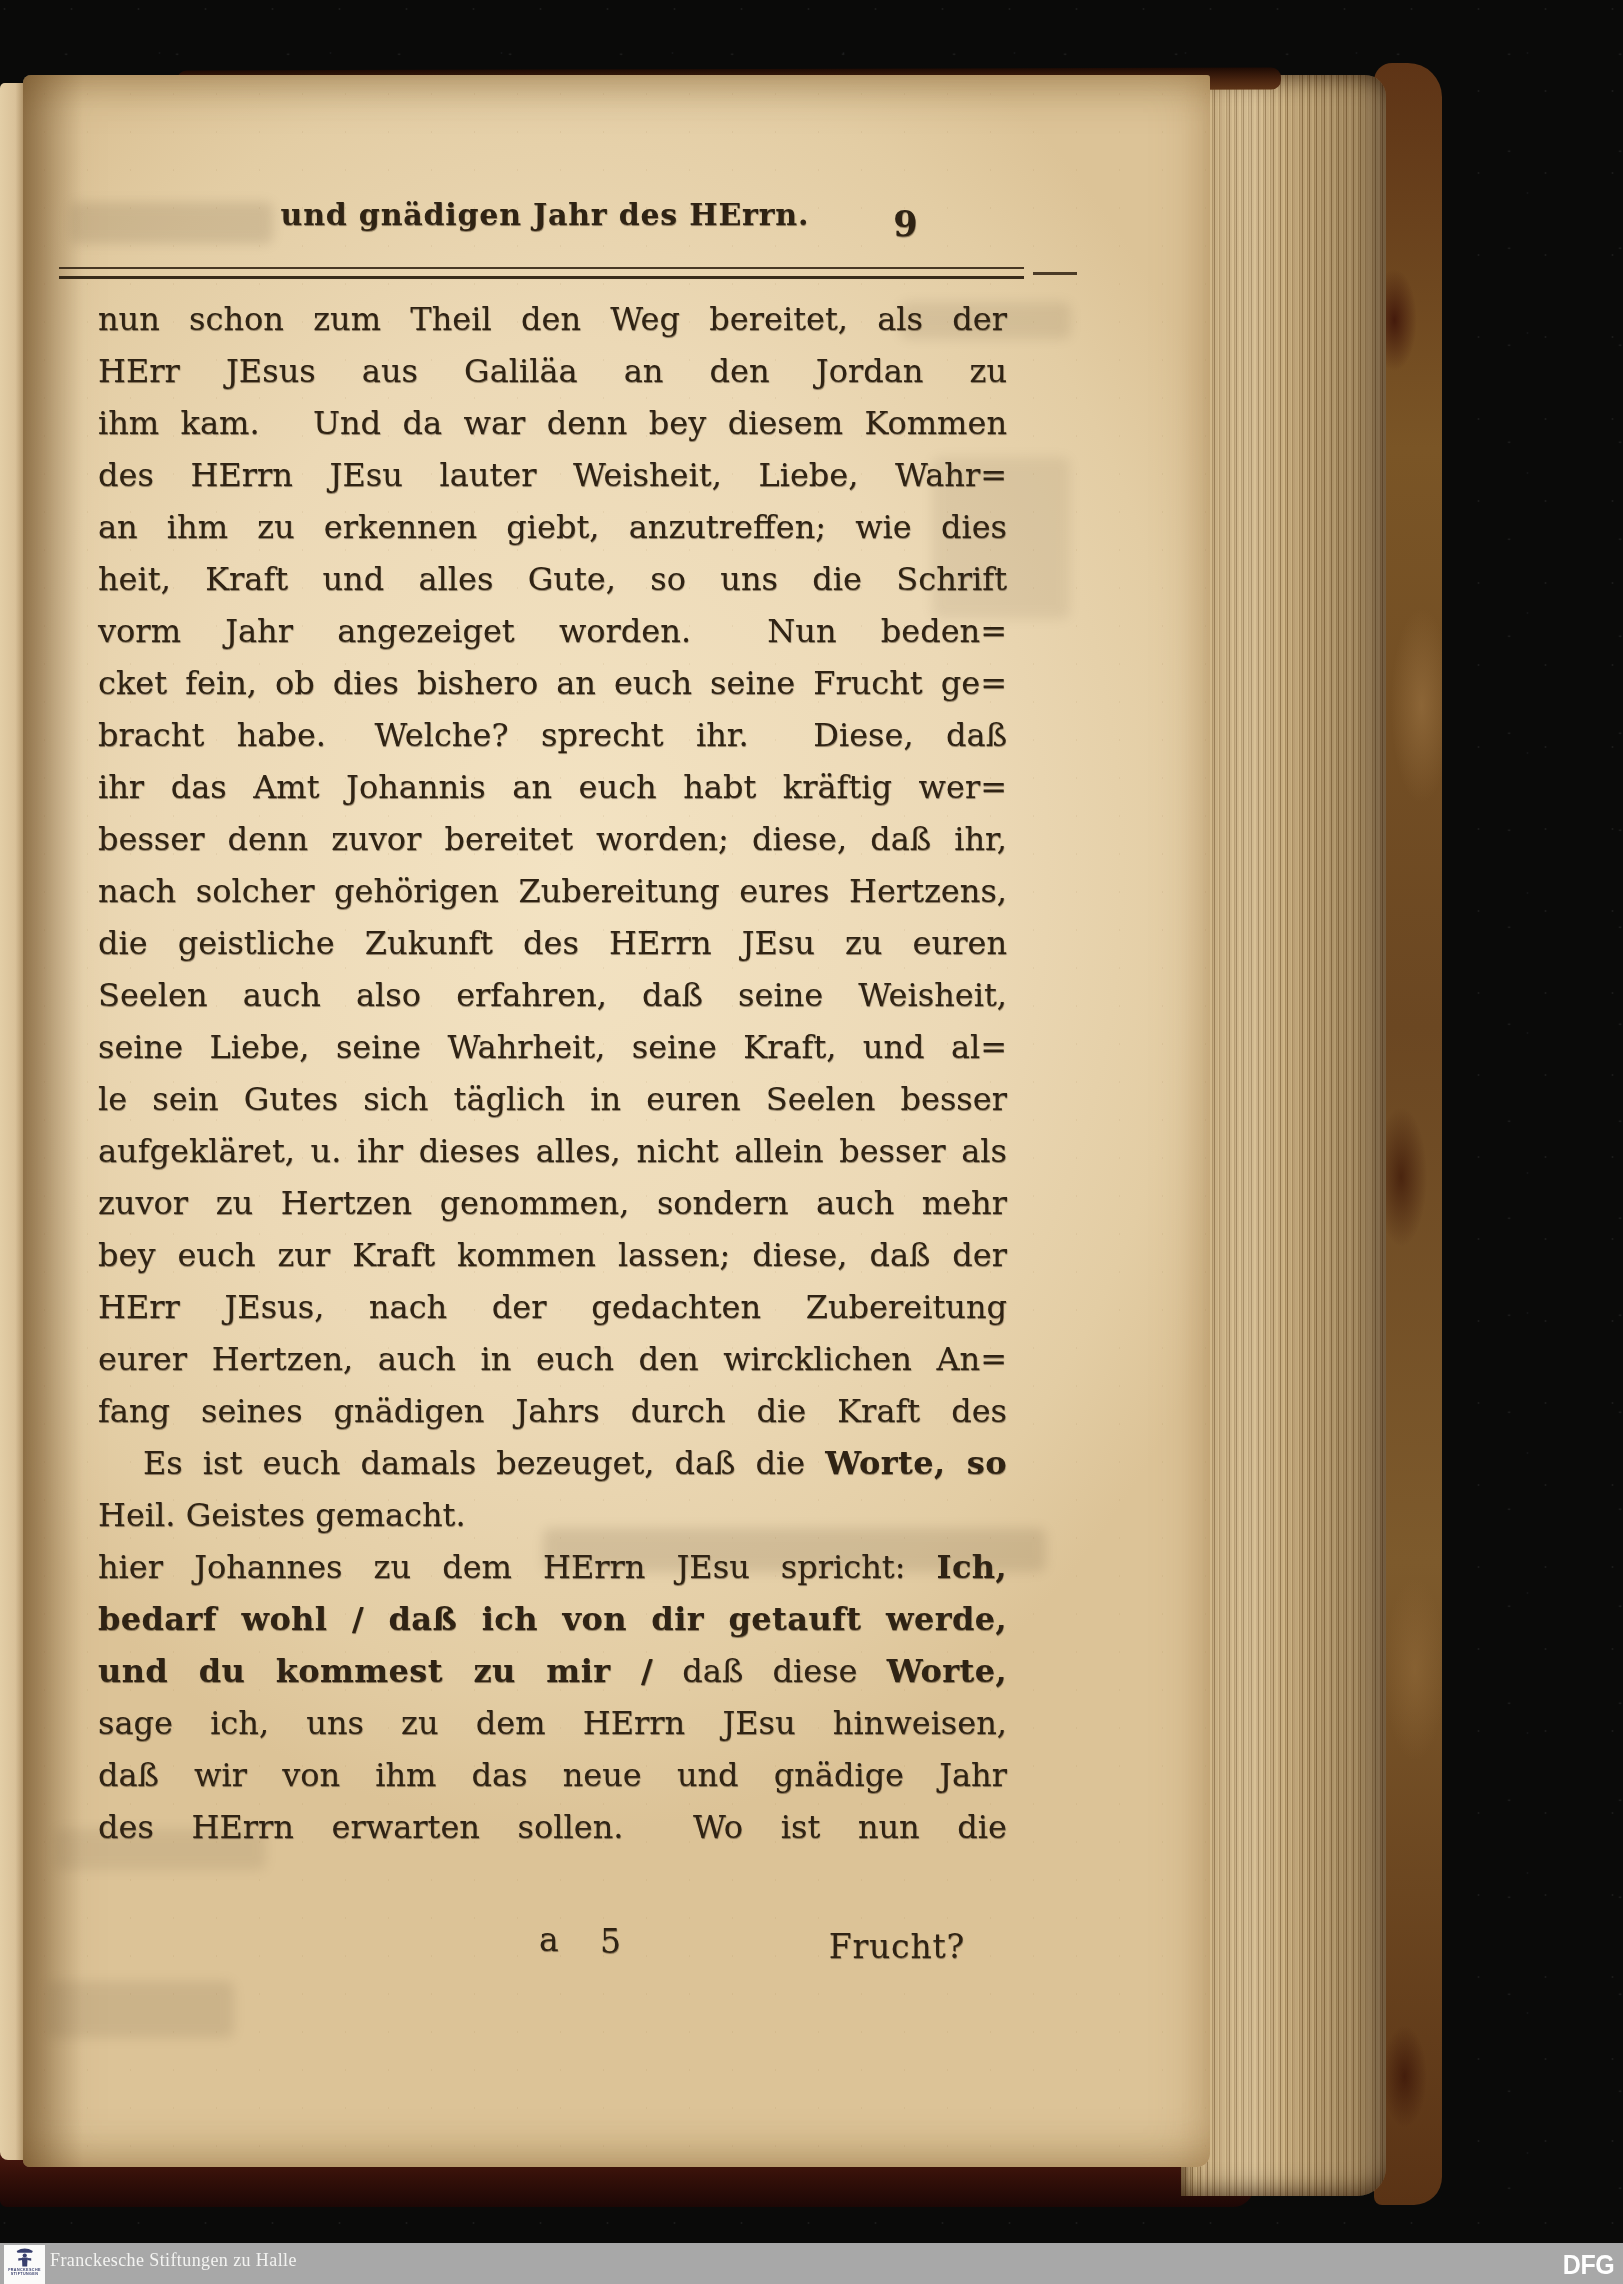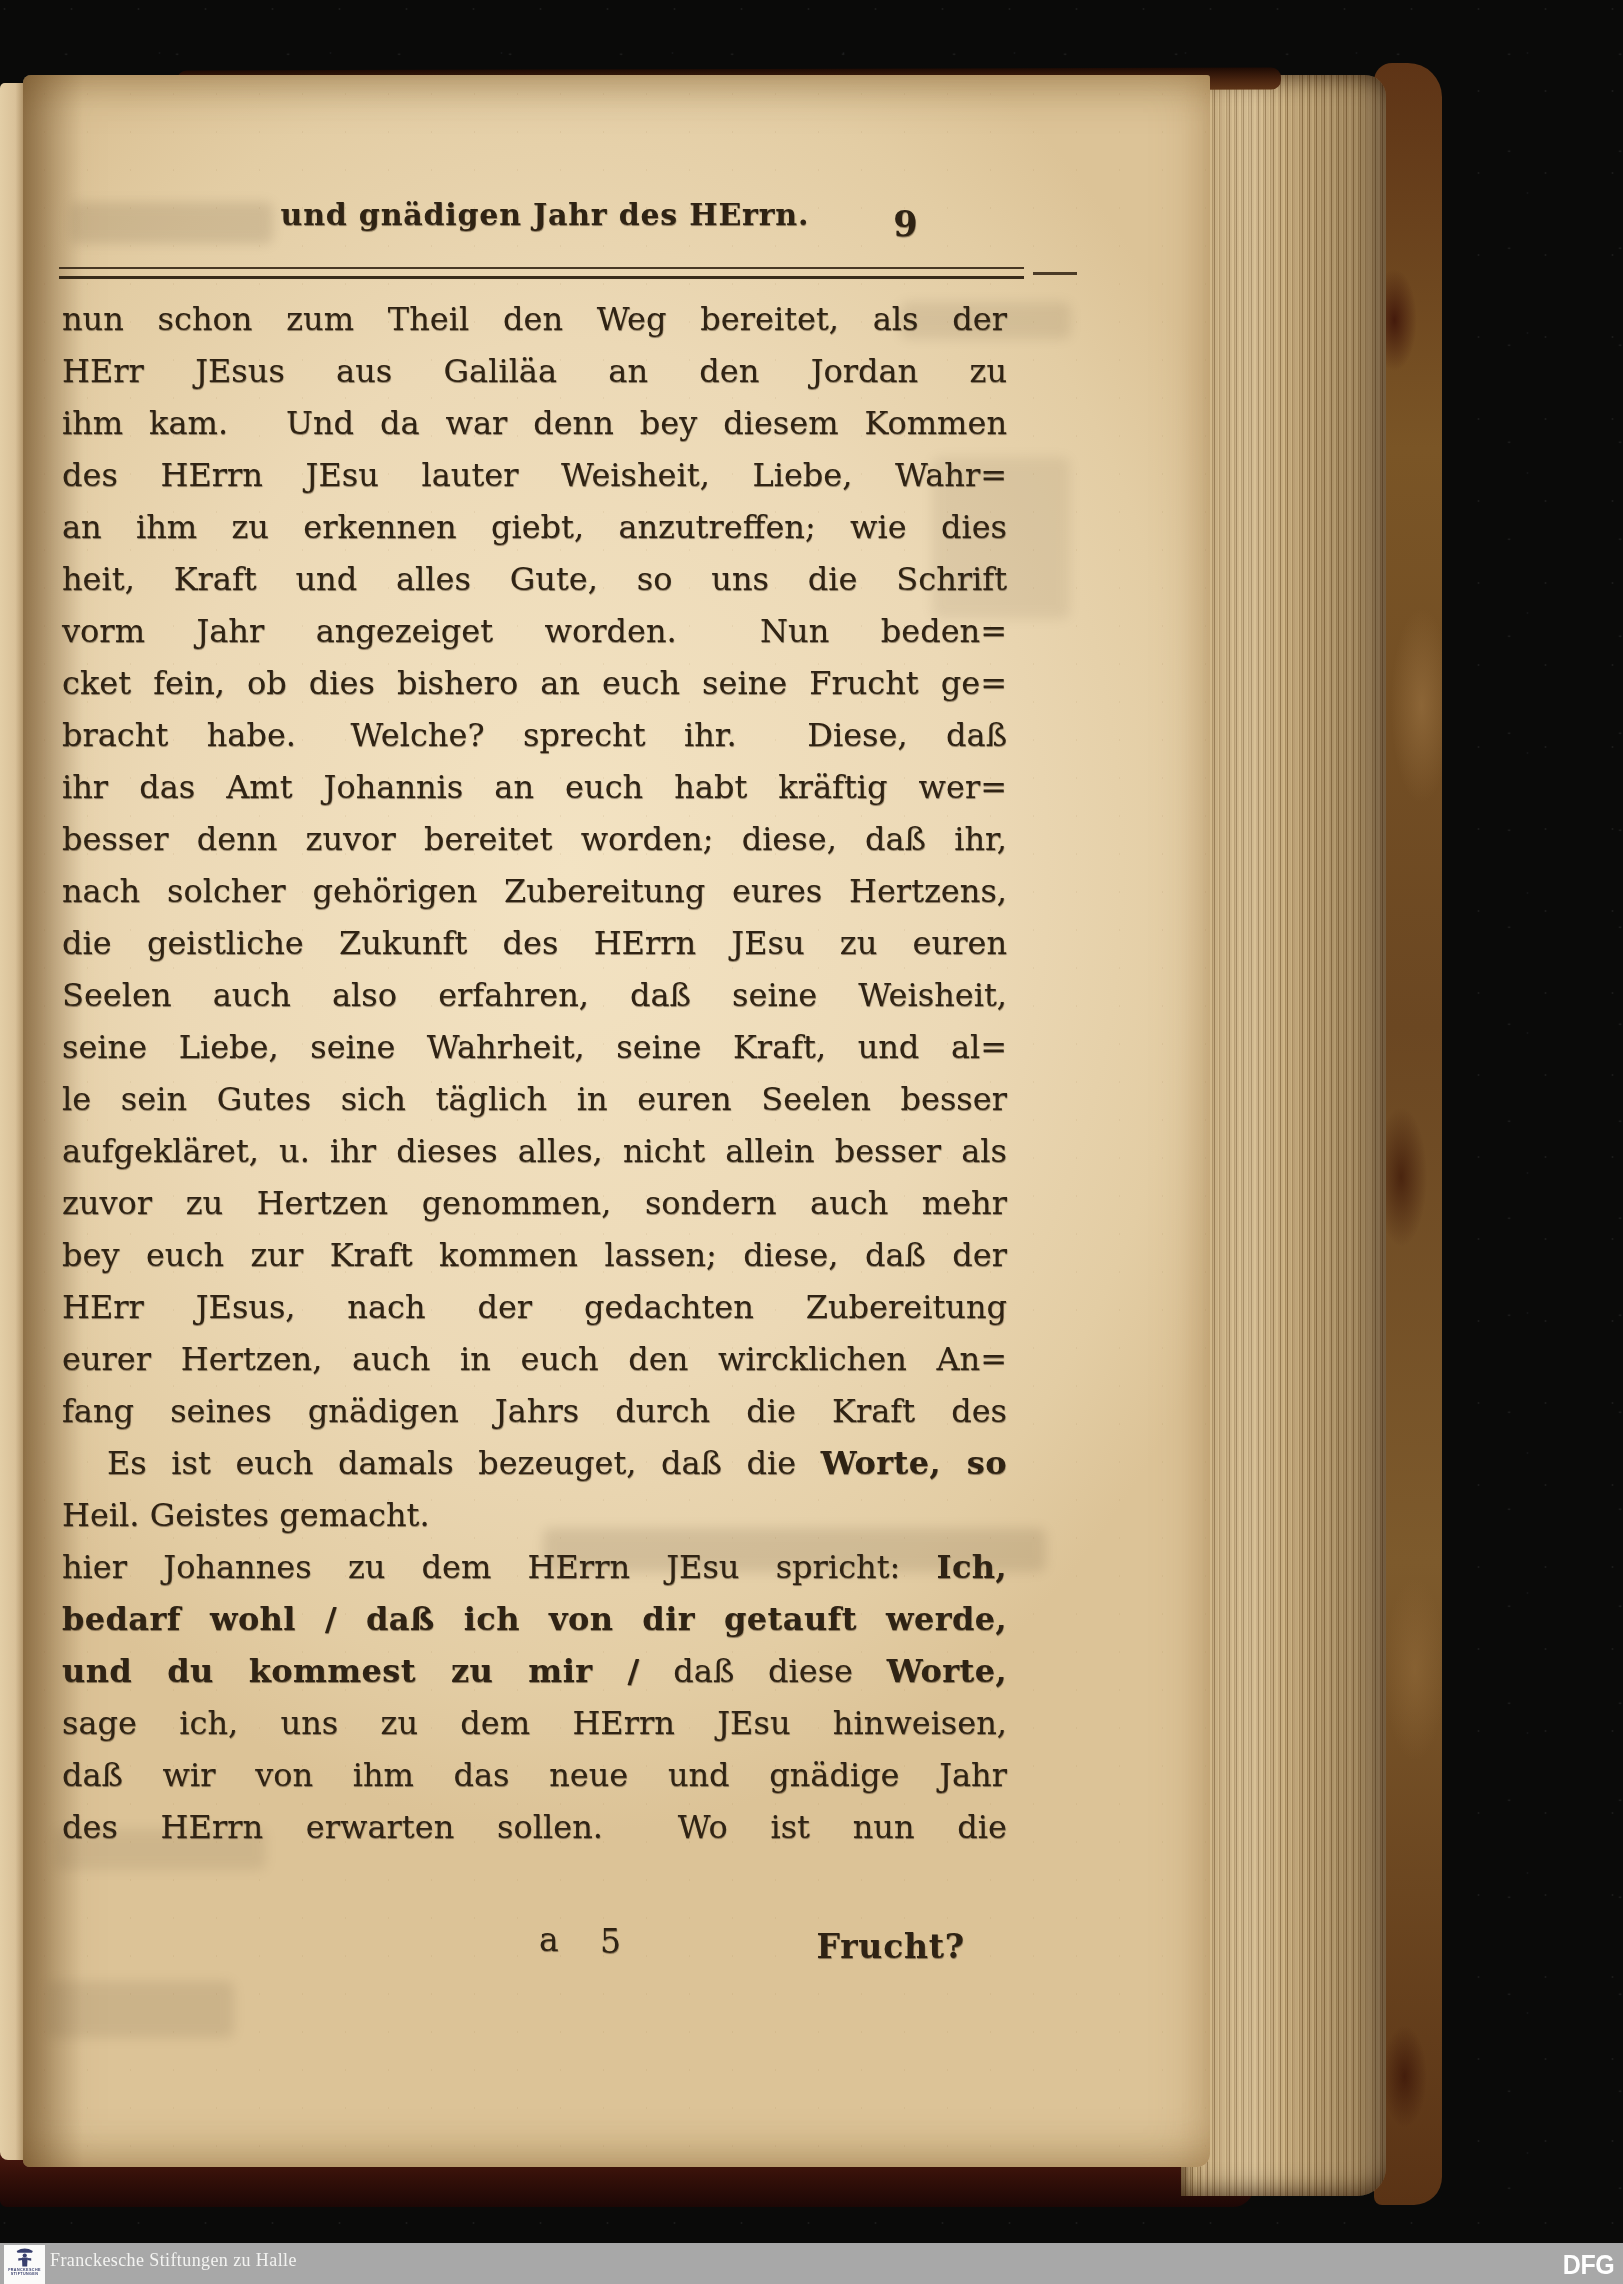--- a/index.html
+++ b/index.html
@@ -75,28 +75,28 @@
   
   .ink{color:#2f2314;text-shadow:0.4px 0.6px 0.8px rgba(46,30,12,.5);}
   .running-header{position:absolute;left:39px;top:122px;width:943px;text-align:center;
     font-size:30px;font-weight:bold;letter-spacing:0.8px;transform:translateX(11.4px);}
   .page-number{position:absolute;left:854px;top:128px;width:57px;text-align:center;
     font-size:35px;font-weight:bold;}
   .rule{position:absolute;left:36px;top:192px;width:965px;height:6.5px;
     border-top:2.4px solid rgba(48,34,18,.88);border-bottom:3.2px solid rgba(42,30,15,.92);}
   .rule-dash{position:absolute;left:1010px;top:197px;width:44px;height:3.2px;background:rgba(48,34,18,.85);}
   .body{position:absolute;left:39px;top:218px;width:945px;font-size:32px;line-height:52px;}
-  .line{text-align:justify;text-justify:inter-word;text-align-last:justify;white-space:normal;}
+  .line{text-align:justify;text-justify:inter-word;text-align-last:justify;white-space:normal;margin-left:36px;}
   .line.nj{text-align:left;text-align-last:left;}
   .line.ind{text-indent:45px;}
   .line span.em{font-weight:bold;letter-spacing:0.4px;}
   .sig-row{position:absolute;left:39px;top:1845px;width:945px;height:54px;font-size:33px;}
   .sig-mark{position:absolute;left:477px;top:0;}
   .sig-num{position:absolute;left:538px;top:1.6px;}
-  .catchword{position:absolute;right:42px;top:6.5px;font-weight:bold;letter-spacing:0.8px;}
+  .catchword{position:absolute;right:42px;top:6.5px;font-weight:normal;letter-spacing:0.8px;}
   
   .smudge{position:absolute;background:#6a563a;filter:blur(5.7px);opacity:.17;border-radius:8px;}
   .s1{left:47px;top:127px;width:203px;height:42px;}
   .s2{left:877px;top:227px;width:171px;height:37px;opacity:.13;}
   .s3{left:909px;top:382px;width:138px;height:162px;opacity:.1;}
   .s4{left:520px;top:1453px;width:503px;height:44px;opacity:.16;}
   .s5{left:32px;top:1754px;width:211px;height:41px;opacity:.12;}
   .s6{left:24px;top:1906px;width:187px;height:57px;opacity:.14;}
   
   .footer-bar{position:absolute;left:0;top:2243px;width:1624px;height:41px;background:#a8a8a8;z-index:5;}

